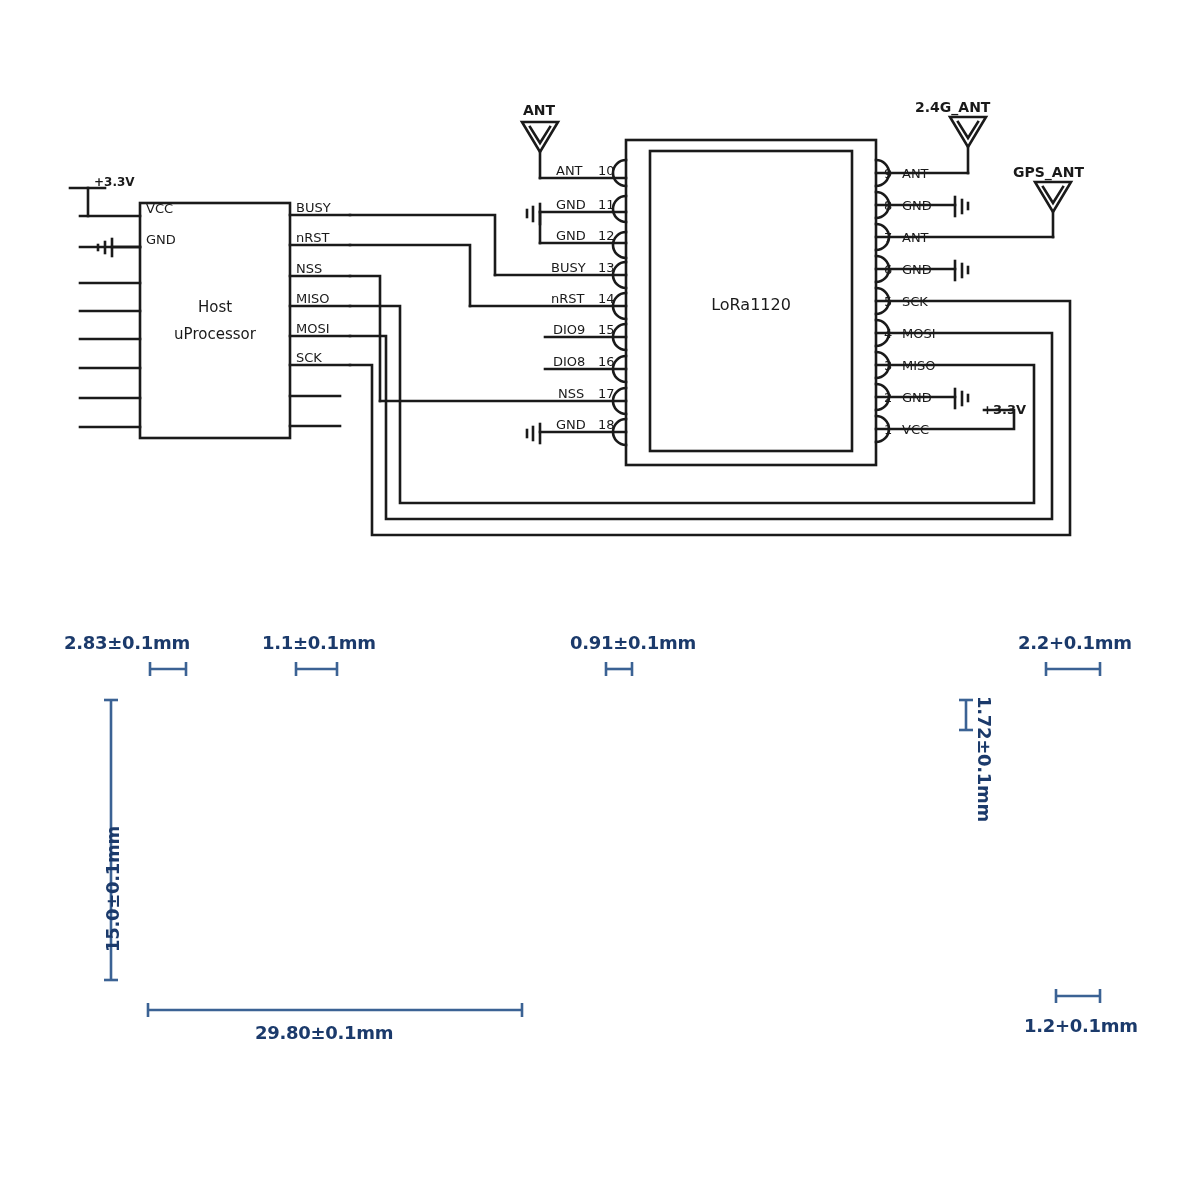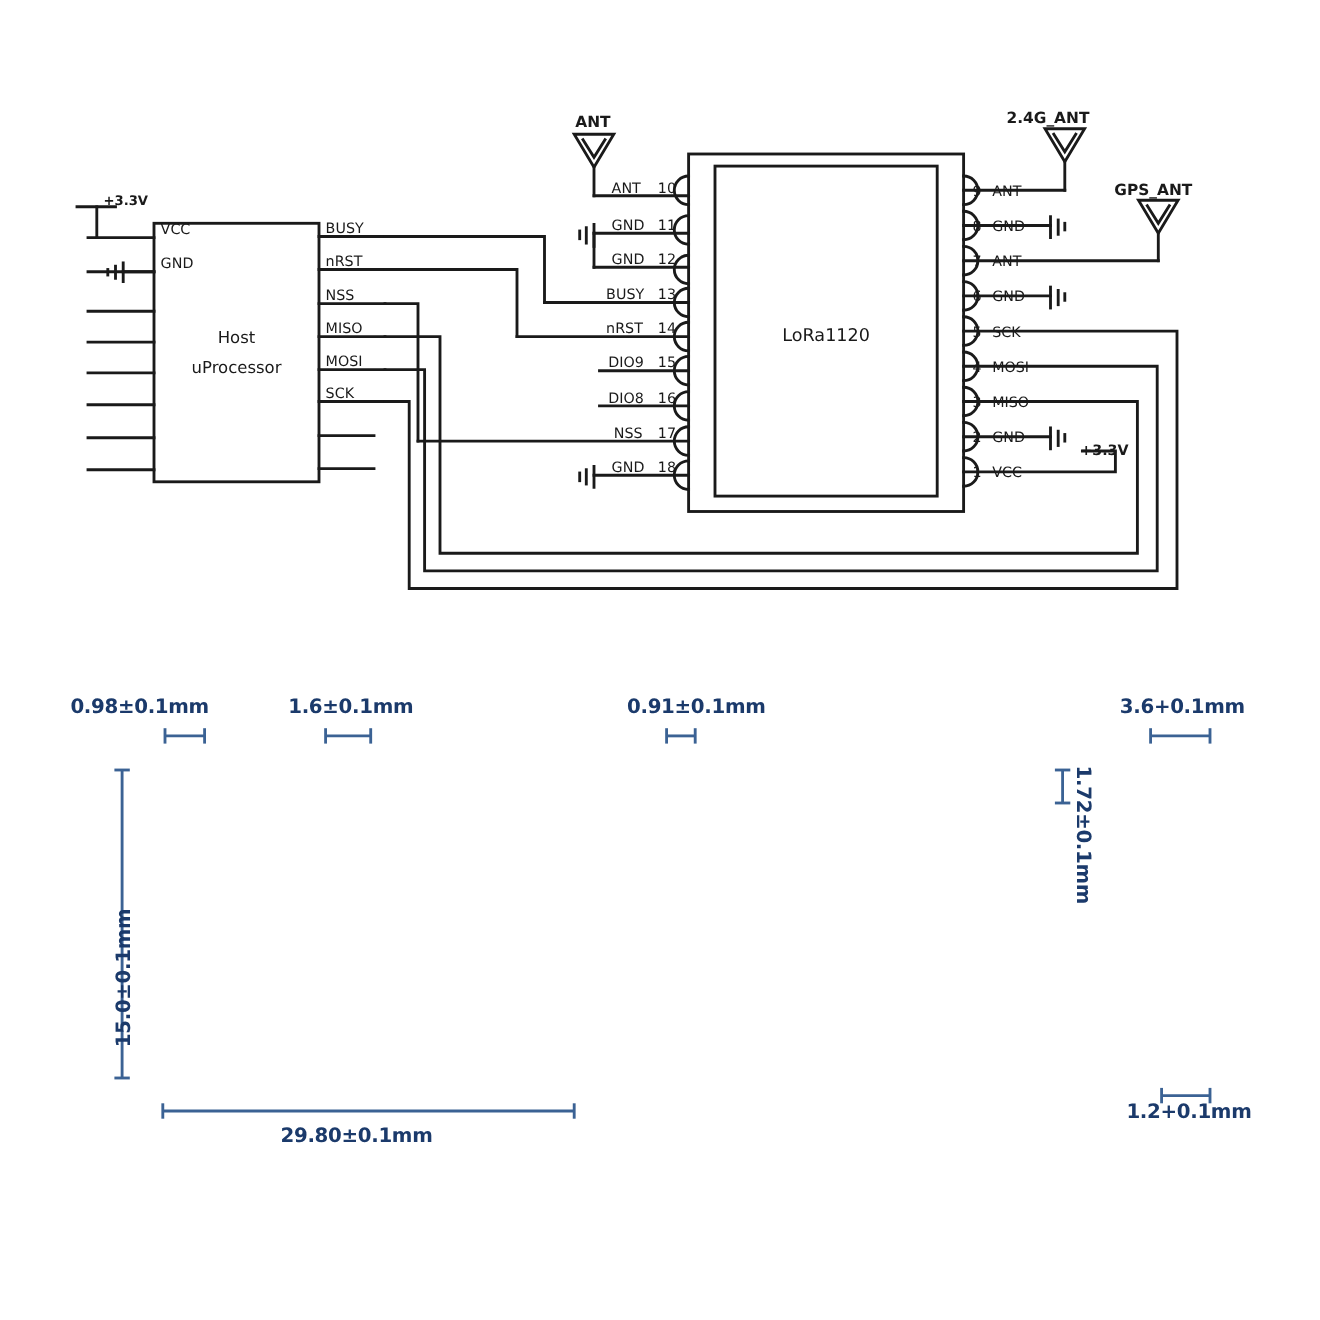--- a/index.html
+++ b/index.html
@@ -278,30 +278,30 @@
         <line x1="1046" y1="79" x2="1100" y2="79"></line>
         <line x1="1046" y1="72" x2="1046" y2="86"></line>
         <line x1="1100" y1="72" x2="1100" y2="86"></line>
 
         <line x1="1056" y1="406" x2="1100" y2="406"></line>
         <line x1="1056" y1="399" x2="1056" y2="413"></line>
         <line x1="1100" y1="399" x2="1100" y2="413"></line>
       </g>
     </svg>
 
-    <div class="dim-text" style="left:64px; top:42px;">0.98±0.1mm</div>
-
-    <div class="dim-text" style="left:262px; top:42px;">1.6±0.1mm</div>
+    <div class="dim-text" style="left:64px; top:42px;">2.83±0.1mm</div>
+
+    <div class="dim-text" style="left:262px; top:42px;">1.1±0.1mm</div>
 
     <div class="dim-text vert" style="left:102px; top:362px; transform: rotate(-90deg);">15.0±0.1mm</div>
 
     <div class="dim-text" style="left:255px; top:432px;">29.80±0.1mm</div>
 
     <div class="dim-text" style="left:570px; top:42px;">0.91±0.1mm</div>
 
     <div class="dim-text vert" style="left:995px; top:106px; transform: rotate(90deg);">1.72±0.1mm</div>
 
-    <div class="dim-text" style="left:1018px; top:42px;">3.6+0.1mm</div>
-
-    <div class="dim-text" style="left:1024px; top:410px;">1.2+0.1mm</div>
+    <div class="dim-text" style="left:1018px; top:42px;">2.2+0.1mm</div>
+
+    <div class="dim-text" style="left:1024px; top:425px;">1.2+0.1mm</div>
 
   </div>
 </div>
 
 </body></html>

